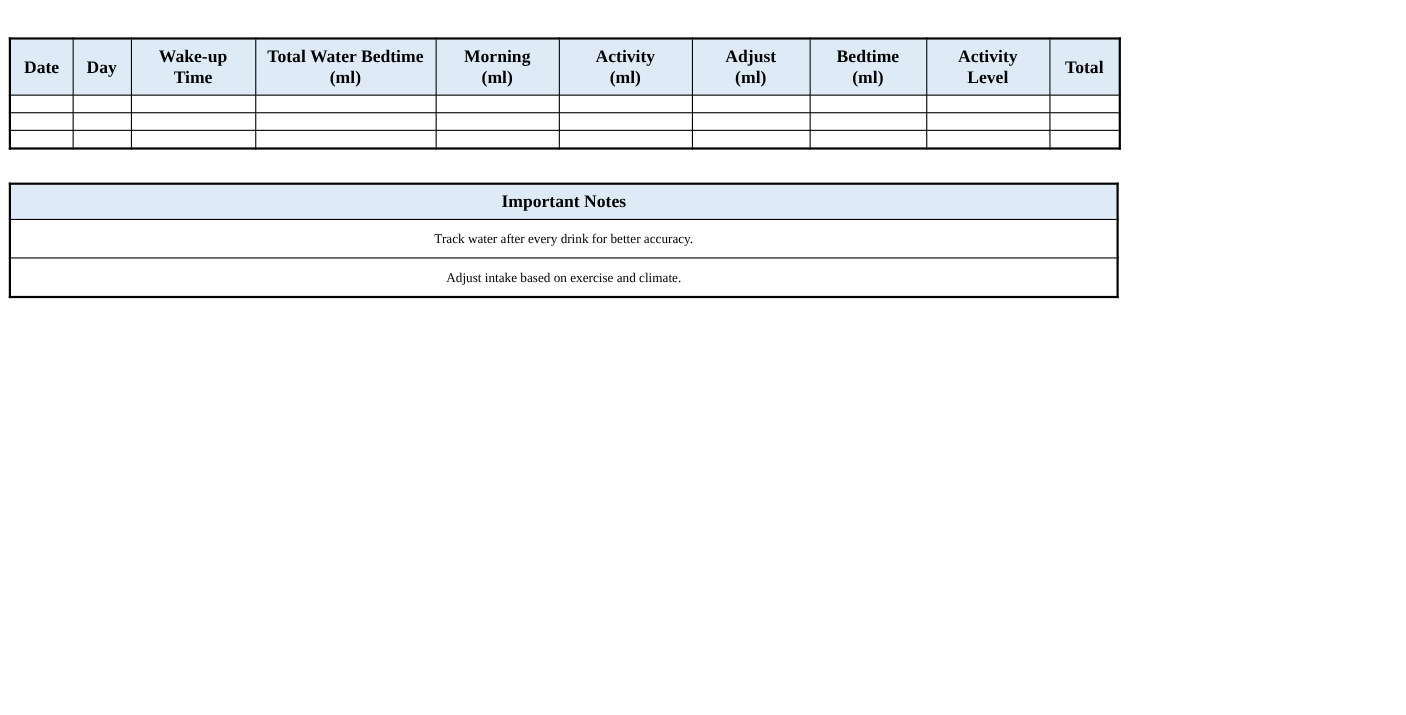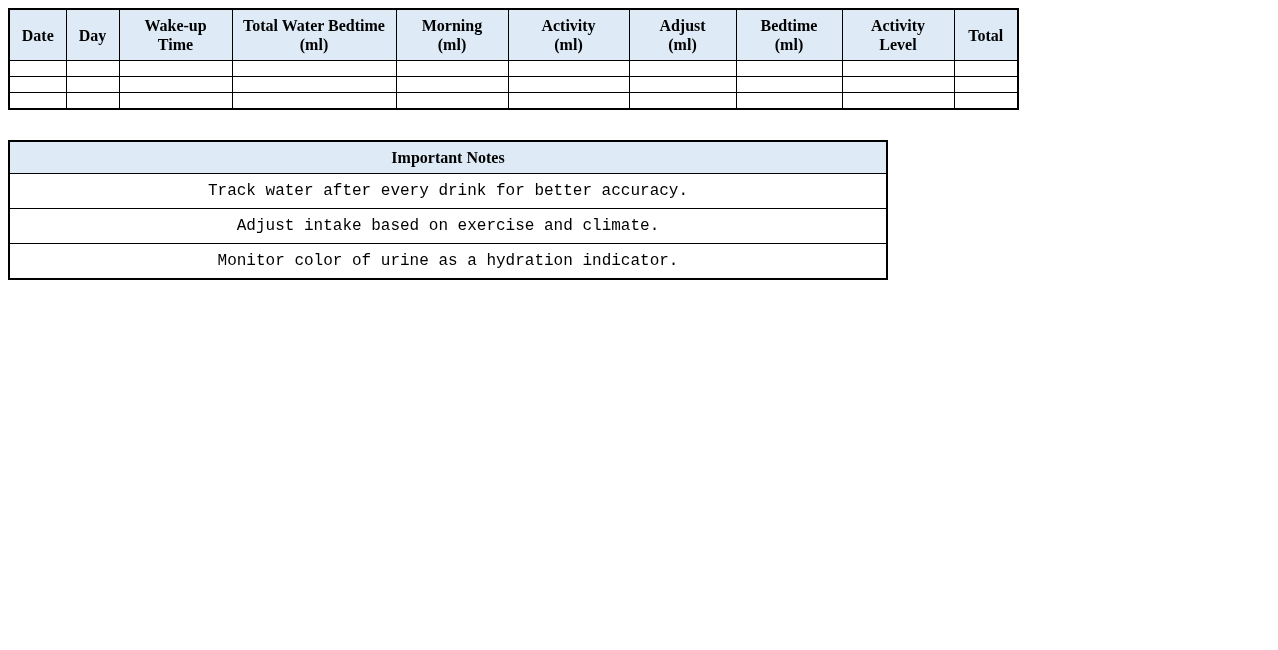--- a/index.html
+++ b/index.html
@@ -14,25 +14,26 @@
     width:1278px;
     height:650px;
     overflow:hidden;
   }
   body{
     font-family:"Liberation Serif", serif;
     color:var(--text);
   }
   .doc{
     padding:8px;
+    margin-top:26px;
   }
   table{
     border-collapse:collapse;
     table-layout:fixed;
-    width:880px;
+    width:1009px;
     border:2px solid var(--border);
   }
   th,td{
     border:1px solid var(--border);
     text-align:center;
     vertical-align:middle;
     padding:0;
     font-size:16px;
     overflow:hidden;
   }
@@ -50,22 +51,21 @@
     margin-top:30px;
   }
   .notes-table th{
     background:var(--header-bg);
     font-weight:bold;
     height:31px;
     font-size:16px;
   }
   .notes-table td{
     height:34px;
-    font-size:16px;
-    font-family:Liberation Mono, monospace;
+    font-size:12px;
   }
 </style>
 </head>
 <body>
 
 <div class="doc">
 
   <table class="tracker">
     <colgroup id="tracker-cols">
         <col style="width: 57px;">
@@ -146,19 +146,16 @@
         <th>Important Notes</th>
       </tr>
     </thead>
     <tbody id="notes-body">
         <tr>
           <td>Track water after every drink for better accuracy.</td>
         </tr>
         <tr>
           <td>Adjust intake based on exercise and climate.</td>
         </tr>
-        <tr>
-          <td>Monitor color of urine as a hydration indicator.</td>
-        </tr>
       </tbody>
   </table>
 
 </div>
 
 </body></html>

